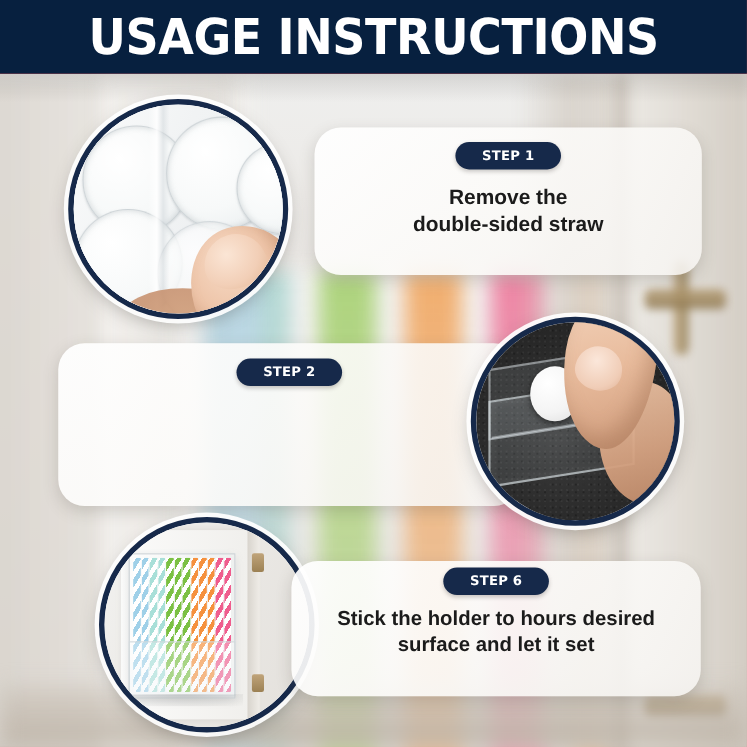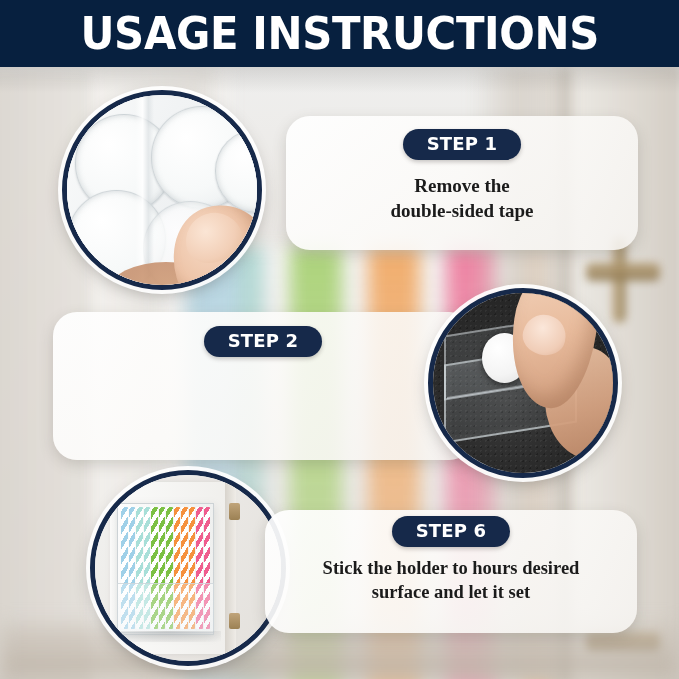--- a/index.html
+++ b/index.html
@@ -154,33 +154,33 @@
     flex-direction: column;
     align-items: center;
   }
 
   .badge {
     background: #16294a;
     color: #ffffff;
     border-radius: 999px;
     font-family: "DejaVu Sans", sans-serif;
     font-weight: 700;
-    font-size: 18px;
+    font-size: 12px;
     letter-spacing: 0.2px;
     padding: 6px 24px 7px 24px;
     line-height: 1;
     box-shadow: 0 2px 4px rgba(60,55,50,0.28);
     white-space: nowrap;
   }
 
   .step-text {
     margin-top: 13px;
     text-align: center;
     color: #1b1b1b;
-    font-family: Liberation Serif, serif;
+    font-family: Liberation Sans, sans-serif;
     font-size: 19px;
     font-weight: 700;
     line-height: 1.32;
     white-space: nowrap;
   }
 
   
   #card1 { left: 286px; top: 116px; width: 352px; height: 134px; }
   #card1 .card-inner { top: 13px; }
 
@@ -439,21 +439,21 @@
       <div class="p1-thumb"></div>
       <div class="p1-nail"></div>
     </div>
   </div>
 
   <div class="card" id="card1">
     <div class="card-inner">
       <div class="badge">STEP 1</div>
       <div class="step-text">
         <div>Remove the</div>
-        <div>double-sided tape</div>
+        <div>double-sided straw</div>
       </div>
     </div>
   </div>
 
   <div class="card" id="card2">
     <div class="card-inner">
       <div class="badge">STEP 2</div>
       <div class="step-text">
       </div>
     </div>

